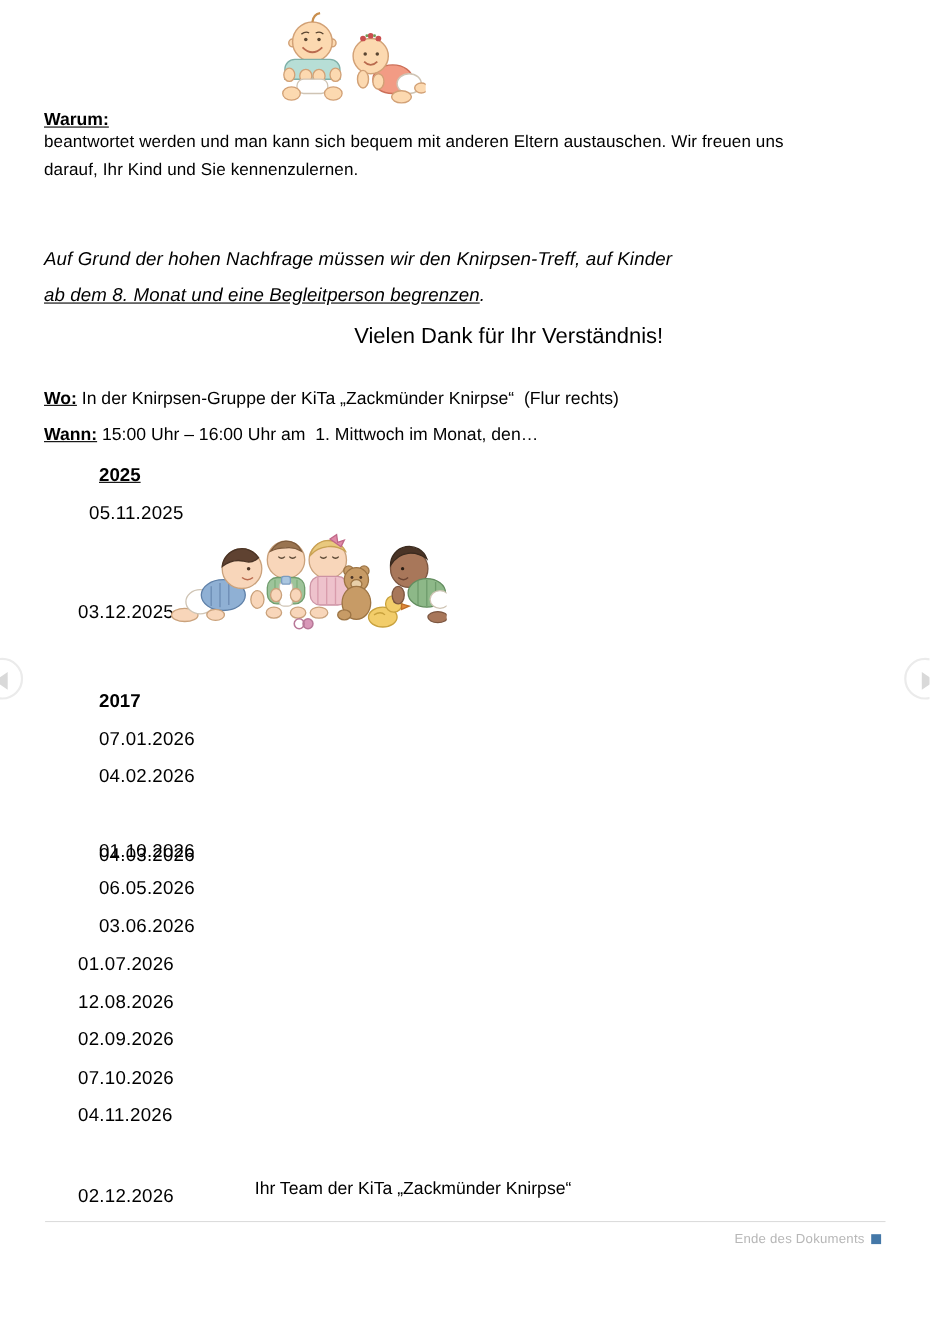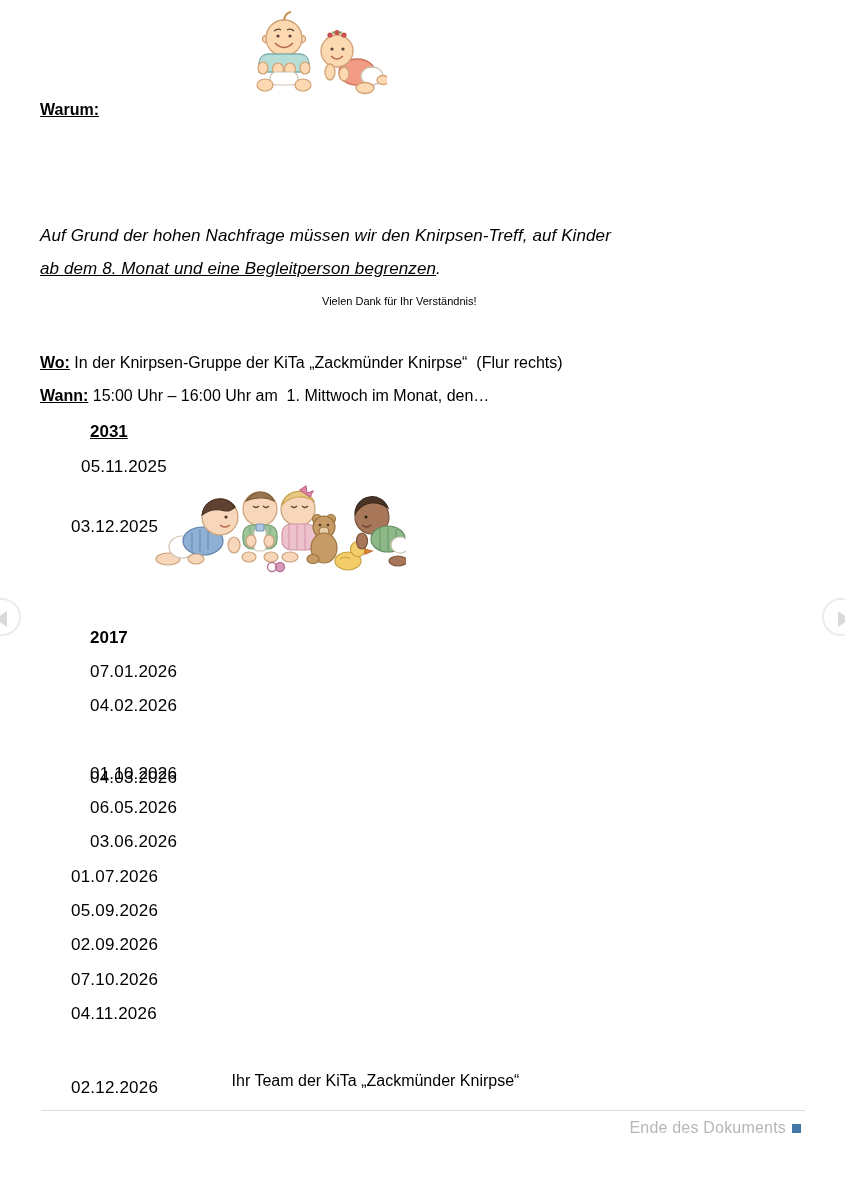--- a/index.html
+++ b/index.html
@@ -14,35 +14,35 @@
   
   .h-ul { font-weight:bold; font-size:16px; text-decoration:underline; }
 
   
   .body-line { font-size:15.5px; line-height:25px; letter-spacing:.1px; }
 
   
   .notice { font-style:italic; font-size:17px; letter-spacing:.1px; }
   .notice .ul { text-decoration:underline; }
 
-  .thanks { font-size:11px; }
+  .thanks { font-size:20px; }
 
   .inline-lbl { font-weight:bold; text-decoration:underline; font-size:16px; }
   .inline-txt { font-size:16px; }
 
   .year { font-weight:bold; font-size:17px; }
   .year.ul { text-decoration:underline; }
   .date { font-size:17px; letter-spacing:.2px; }
 
   .closing { font-size:16px; text-align:center; width:715px; left:0; }
 
   .divider { height:1px; background:#dcdcdc; }
 
   .footer-row { display:flex; align-items:center; gap:6px; }
-  .footer-label { font-size:16px; color:#b7b7b7; letter-spacing:.2px; }
+  .footer-label { font-size:12px; color:#b7b7b7; letter-spacing:.2px; }
   .end-square { width:9px; height:9px; background:#4478a8; display:inline-block; }
 
   
   .nav-btn {
     width:38px; height:38px; border-radius:50%;
     border:2px solid #ebebeb; background:#ffffff;
     padding:0; cursor:pointer; position:absolute;
   }
   .tri { width:0; height:0; position:absolute; top:11px; }
   .tri-left  { border-top:8px solid transparent; border-bottom:8px solid transparent; border-right:12px solid #d9d9d9; left:10px; }
@@ -99,40 +99,42 @@
   <g fill="#5a4632">
     <circle cx="95" cy="41" r="1.6"></circle>
       <circle cx="106" cy="41" r="1.6"></circle>
   </g>
   <path d="M94 48 q6 6 12 0" stroke="#b96a4e" stroke-width="1.6" fill="none"></path>
 </svg>
 
 <div class="abs h-ul" style="left:40px; top:82px;margin-top:19px;">Warum:</div>
 
 <div class="abs" style="left:40px; top:117px;">
+  <div class="body-line nowrap">beantwortet werden und man kann sich bequem mit anderen Eltern austauschen. Wir freuen uns</div>
+  <div class="body-line nowrap">darauf, Ihr Kind und Sie kennenzulernen.</div>
 </div>
 
 <div class="abs notice nowrap" style="left:40px; top:226px;">Auf Grund der hohen Nachfrage müssen wir den Knirpsen-Treff, auf Kinder</div>
 <div class="abs notice nowrap" style="left:40px; top:259px;">
   <span class="ul">ab dem 8. Monat und eine Begleitperson begrenzen</span><span>.</span>
 </div>
 
 <div class="abs thanks nowrap" style="left:322px; top:295px;">Vielen Dank für Ihr Verständnis!</div>
 
 <div class="abs nowrap" style="left:40px; top:354px;">
   <span class="inline-lbl">Wo:</span><span class="inline-txt"> In der Knirpsen-Gruppe der KiTa „Zackmünder Knirpse“ &nbsp;(Flur rechts)</span>
 </div>
 
 <div class="abs nowrap" style="left:40px; top:387px;">
   <span class="inline-lbl">Wann:</span><span class="inline-txt"> 15:00 Uhr – 16:00 Uhr am &nbsp;1. Mittwoch im Monat, den…</span>
 </div>
 
-<div class="abs year ul" style="left:90px; top:422px;">2031</div>
+<div class="abs year ul" style="left:90px; top:422px;">2025</div>
 <div class="abs date nowrap" style="left:81px; top:457px;">05.11.2025</div>
-<div class="abs date nowrap" style="left:71px; top:517px;">03.12.2025</div>
+<div class="abs date nowrap" style="left:71px; top:547px;">03.12.2025</div>
 
 <svg class="abs" style="left:150px; top:477px;" width="256" height="100" viewBox="0 0 256 100" aria-hidden="true">
 
   <g stroke="#caa27c" stroke-width="1.2">
     <ellipse cx="18" cy="82" rx="12" ry="6" fill="#f8d6ba"></ellipse>
     <ellipse cx="32" cy="70" rx="13" ry="11" fill="#ffffff" stroke="#cfc4b4"></ellipse>
     <ellipse cx="53" cy="64" rx="20" ry="14" fill="#8fb0d4" stroke="#5f80a8"></ellipse>
     <path d="M42 56 v18 M50 53 v22 M58 53 v20" stroke="#6c8cb4" fill="none"></path>
     <ellipse cx="46" cy="82" rx="8" ry="5" fill="#f8d6ba"></ellipse>
     <circle cx="70" cy="40" r="18" fill="#f8d6ba"></circle>
@@ -205,21 +207,21 @@
 
 <div class="abs year" style="left:90px; top:628px;">2017</div>
 
 <div class="abs date nowrap" style="left:90px; top:662px;">07.01.2026</div>
 <div class="abs date nowrap" style="left:90px; top:696px;">04.02.2026</div>
 <div class="abs date nowrap" style="left:90px; top:730px;margin-top:38px;">04.03.2026</div>
 <div class="abs date nowrap" style="left:90px; top:764px;">01.10.2026</div>
 <div class="abs date nowrap" style="left:90px; top:798px;">06.05.2026</div>
 <div class="abs date nowrap" style="left:90px; top:832px;">03.06.2026</div>
 <div class="abs date nowrap" style="left:71px; top:867px;">01.07.2026</div>
-<div class="abs date nowrap" style="left:71px; top:901px;">05.09.2026</div>
+<div class="abs date nowrap" style="left:71px; top:901px;">12.08.2026</div>
 <div class="abs date nowrap" style="left:71px; top:935px;">02.09.2026</div>
 <div class="abs date nowrap" style="left:71px; top:970px;">07.10.2026</div>
 <div class="abs date nowrap" style="left:71px; top:1004px;">04.11.2026</div>
 <div class="abs date nowrap" style="left:71px; top:1038px;margin-top:40px;">02.12.2026</div>
 
 <div class="abs closing" style="top:1072px; padding-left:36px; box-sizing:border-box;">Ihr Team der KiTa „Zackmünder Knirpse“</div>
 
 <div class="abs divider" style="left:41px; top:1110px; width:764px;"></div>
 <div class="abs footer-row" style="top:1119px; right:44px;">
   <span class="footer-label">Ende des Dokuments</span>

